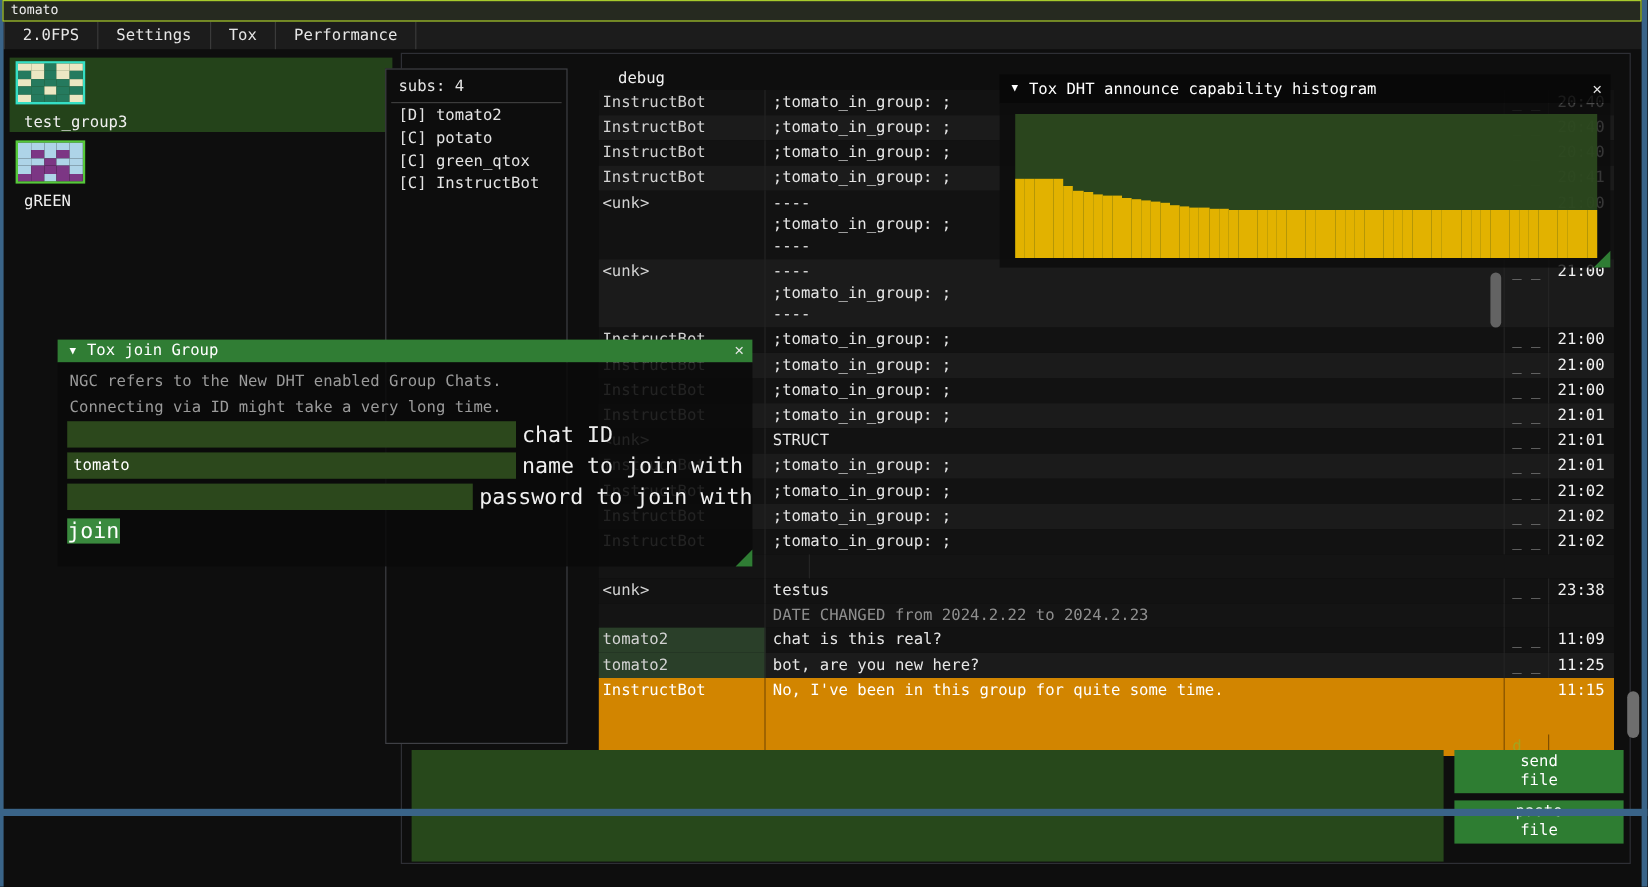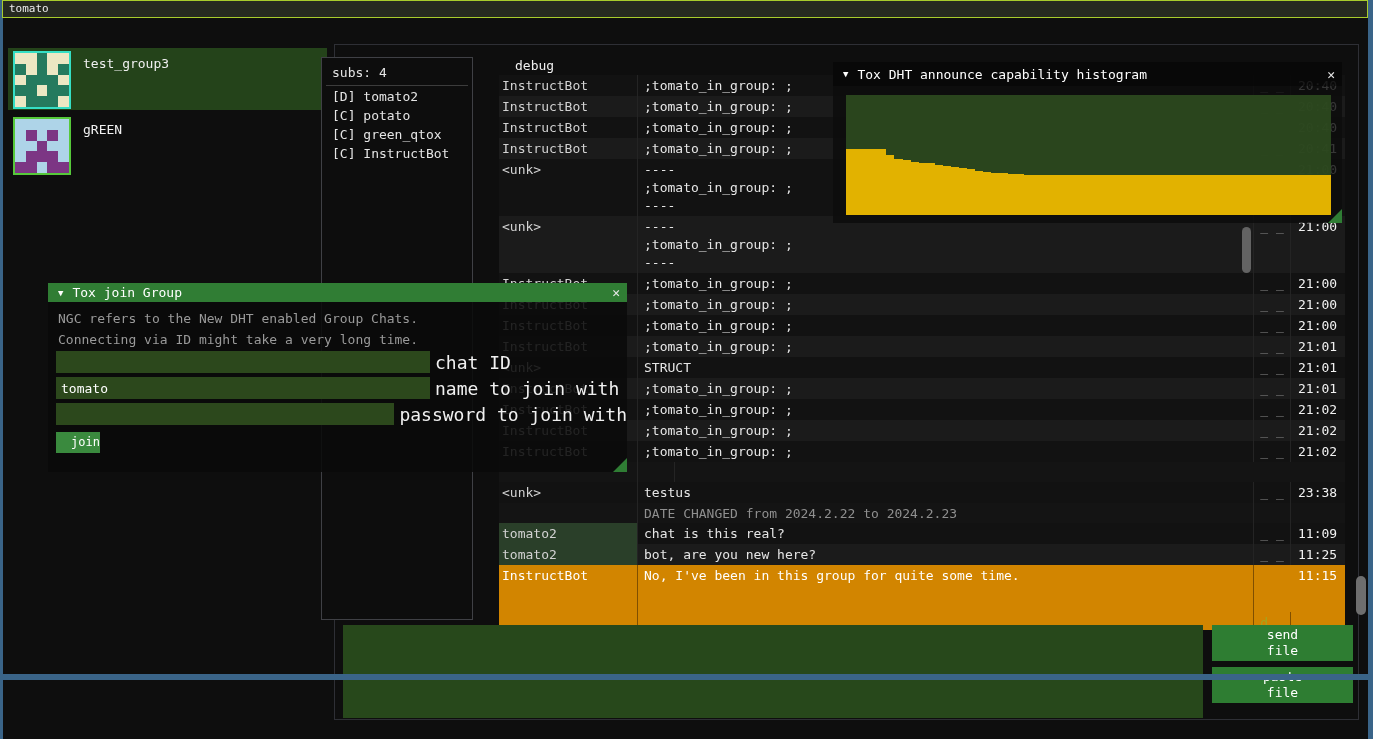--- a/index.html
+++ b/index.html
@@ -19,21 +19,21 @@
               border:1px solid #a8cc2c; color:#ececec; font-size:11px;
               line-height:16px; padding-left:6px; z-index:41; }
 
   
   #menubar { left:3px; top:18px; width:1365px; height:23px; background:#1c1c1c;
              display:flex; align-items:stretch; color:#e6e6e6; font-size:13px; }
   .menu-item { padding:0 15px; line-height:23px; border-right:1px solid #3a3a3a; }
   .menu-item:first-child { border-left:1px solid #3a3a3a; }
 
   
-  .group-row { left:8px; width:319px; height:62px; display:flex; align-items:flex-start; }
+  .group-row { left:8px; width:319px; height:62px; display:flex; align-items:flex-start;flex-direction:column; }
   .group-row.selected { background:#24431a; }
   .avatar { width:58px; height:58px; margin:3px 0 0 5px; display:grid;
             grid-template-columns:repeat(5,1fr); grid-template-rows:repeat(5,1fr); }
   .group-label { color:#f0f0f0; font-size:13px; margin:8px 0 0 12px; }
 
   
   #subs-panel { left:321px; top:57px; width:152px; height:563px;
                 border:1px solid #3f4045; background:#0d0d0d; color:#e4e4e4;
                 font-size:13px; z-index:2; }
   #subs-header { padding:7px 0 5px 10px; }
@@ -95,39 +95,45 @@
   #join-window .fwin-title { background:#307d34; }
   #join-window .fwin-body { height:170px; }
   .join-info { color:#9a9a9a; font-size:13px; padding:0 0 0 10px; }
   #join-info-1 { padding-top:9px; }
   #join-info-2 { padding-top:6px; }
   .join-field-row { display:flex; align-items:center; margin:4px 0 0 8px; height:22px; }
   .join-input { width:374px; height:22px; background:#2c481c; border:none; outline:none;
                 color:#fff; font:13px "DejaVu Sans Mono", monospace; padding:0 5px; }
   .join-label { color:#f0f0f0; font-size:18px; margin-left:5px; white-space:nowrap; }
   #join-btn { margin:7px 0 0 8px; width:44px; height:21px; background:#3a8a3e;
-              color:#fff; font-size:12px; line-height:21px; text-align:right; display:inline-block; }
+              color:#fff; font-size:18px; line-height:21px; text-align:left; display:inline-block; }
 
   
   #hist-window { left:833px; top:62px; width:509px; height:161px; }
   #hist-window .fwin-title { height:24px; background:rgba(8,8,8,0.92); }
   #hist-window .fwin-body { height:137px; background:rgba(12,12,12,0.82); }
   #hist-plot { position:absolute; left:13px; top:9px; width:485px; height:120px;
                background:rgba(45,74,30,0.92); display:flex; align-items:flex-end; }
   .hist-bar { flex:1; background:#e2b200; }
 </style>
 </head>
 <body>
 
 <div id="app">
 
   <div id="titlebar" class="abs">
     <span>tomato</span>
   </div>
 
+  <div id="menubar" class="abs">
+      <div class="menu-item">2.0FPS</div>
+      <div class="menu-item">Settings</div>
+      <div class="menu-item">Tox</div>
+      <div class="menu-item">Performance</div>
+    </div>
 
   <div id="sidebar">
       <div class="group-row abs selected" style="top: 48px;">
         <div class="avatar" style="border: 2px solid rgb(53, 223, 197);">
           <div style="background: rgb(236, 231, 195);"></div>
           <div style="background: rgb(236, 231, 195);"></div>
           <div style="background: rgb(37, 122, 94);"></div>
           <div style="background: rgb(236, 231, 195);"></div>
           <div style="background: rgb(236, 231, 195);"></div>
           <div style="background: rgb(37, 122, 94);"></div>

